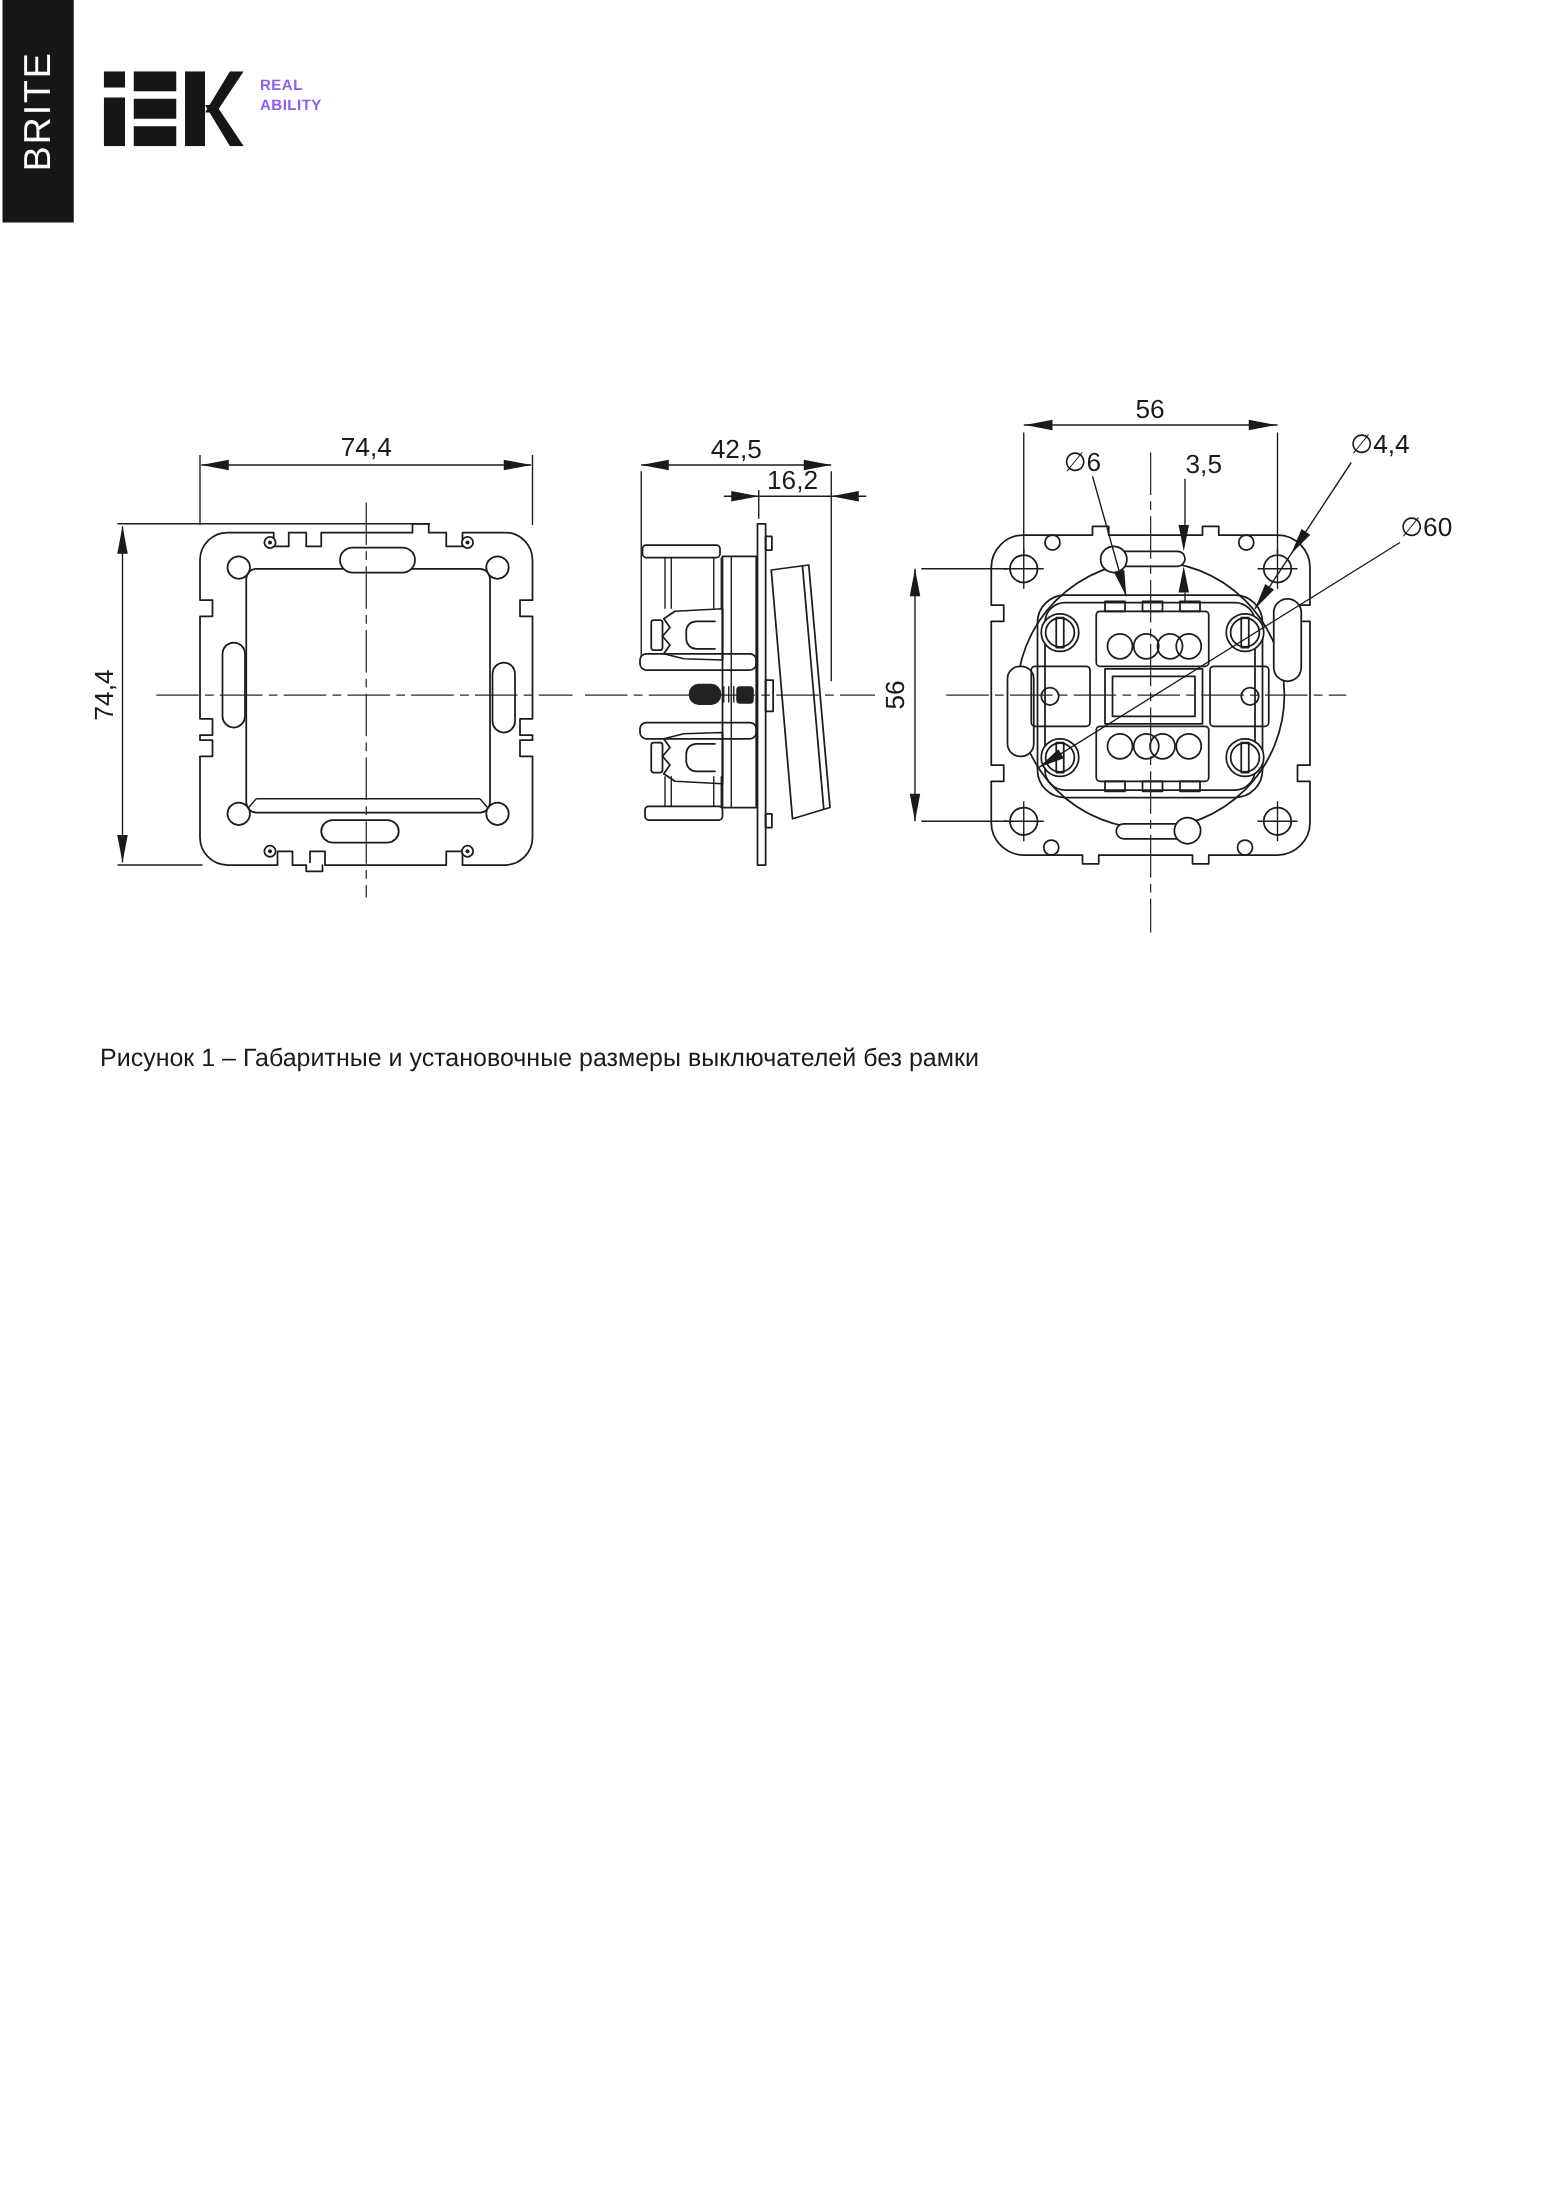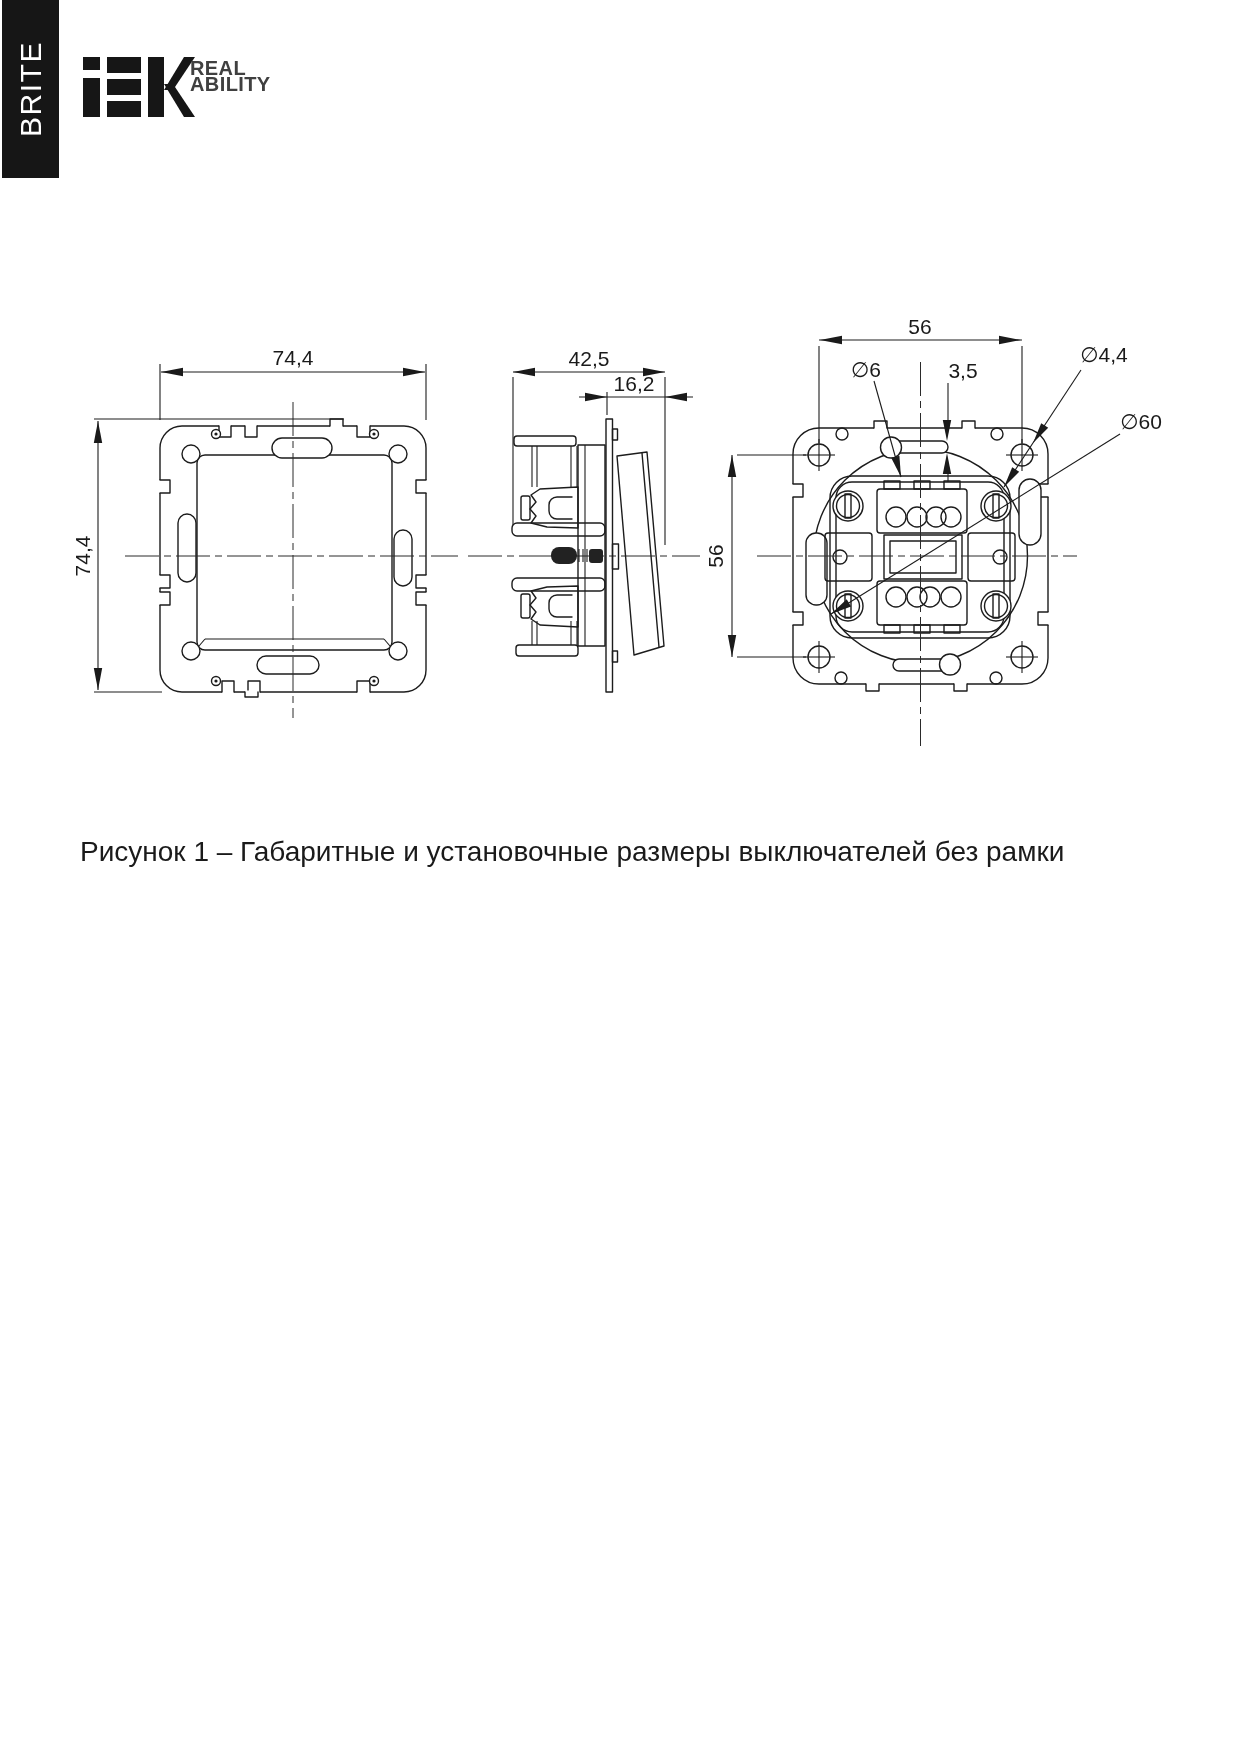--- a/index.html
+++ b/index.html
@@ -10,25 +10,25 @@
   .brand-bar{
     position:absolute;left:2px;top:0;width:57px;height:178px;background:#161616;
     display:flex;align-items:center;justify-content:center;
   }
   .brand-bar span{
     transform:rotate(-90deg);white-space:nowrap;color:#ffffff;
     font-size:30px;font-weight:500;letter-spacing:1.5px;
   }
   .logo-wrap{position:absolute;left:83px;top:57px;}
   .tagline{
-    position:absolute;left:190px;top:60px;font-weight:bold;font-size:20px;
-    line-height:16px;letter-spacing:0.4px;color:#404040;
+    position:absolute;left:208px;top:60px;font-weight:bold;font-size:12px;
+    line-height:16px;letter-spacing:0.4px;color:#8b5cf6;
   }
   .caption{
-    position:absolute;left:80px;top:836px;font-size:28px;color:#1a1a1a;
+    position:absolute;left:80px;top:836px;font-size:20px;color:#1a1a1a;
   }
   svg{position:absolute;left:0;top:0;}
   .ln{stroke:#1c1c1c;stroke-width:1.4;fill:none;stroke-linejoin:round;stroke-linecap:round;}
   .thin{stroke:#1c1c1c;stroke-width:1.1;fill:none;}
   .cl{stroke:#2a2a2a;stroke-width:1;fill:none;stroke-dasharray:34 5 7 5;}
   .dim{stroke:#1c1c1c;stroke-width:1.1;fill:none;}
   .arr{fill:#1a1a1a;stroke:none;}
   .blob{fill:#222222;stroke:none;}
   .er{fill:#ffffff;stroke:none;}
   .wfill{fill:#ffffff;stroke:#1c1c1c;stroke-width:1.4;}

